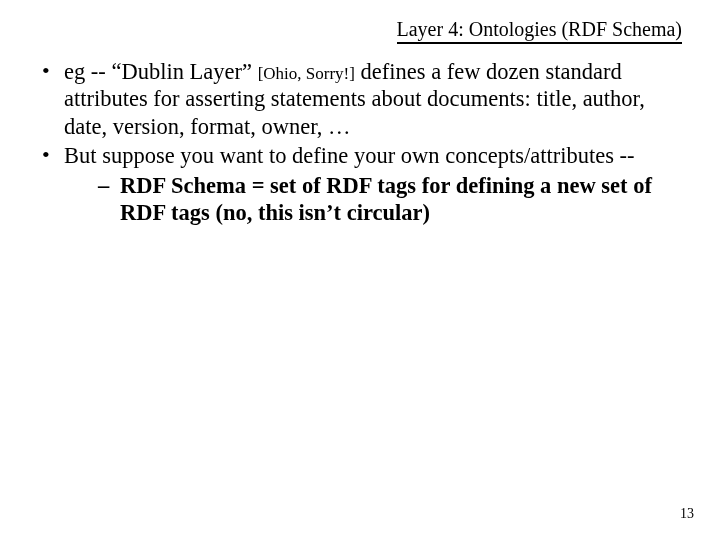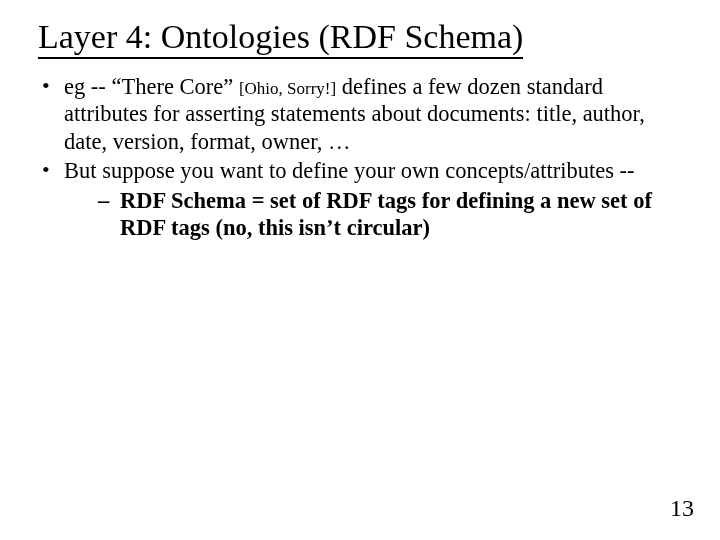--- a/index.html
+++ b/index.html
@@ -10,22 +10,22 @@
     body {
       width: 720px;
       height: 540px;
       background: #ffffff;
       font-family: "Times New Roman", Times, serif;
       color: #000000;
       position: relative;
       padding: 18px 28px 0 28px;
     }
     .title {
-      font-size: 34px;
-      text-align: left;
+      font-size: 20px;
+      text-align: right;
       margin-bottom: 14px;
       padding: 0 10px;
     }
     .title-underline {
       border-bottom: 2.5px solid #000;
       display: inline-block;
       padding-bottom: 1px;
     }
     .content {
       font-size: 22.5px;
@@ -57,35 +57,35 @@
     .sub-item::before {
       content: "–";
       position: absolute;
       left: 34px;
       top: 0;
     }
     .page-number {
       position: absolute;
       bottom: 18px;
       right: 26px;
-      font-size: 24px;
+      font-size: 14px;
     }
   </style>
 </head>
 <body>
 
 <div class="title">
   <span class="title-underline">Layer 4: Ontologies (RDF Schema)</span>
 </div>
 
 <div class="content">
 
 
   <div class="bullet-item">
-    <span>eg -- “There Core” </span><span class="small-caps">[Ohio, Sorry!]</span><span> defines a few dozen standard attributes for asserting statements about documents: title, author, date, version, format, owner, …</span>
+    <span>eg -- “Dublin Layer” </span><span class="small-caps">[Ohio, Sorry!]</span><span> defines a few dozen standard attributes for asserting statements about documents: title, author, date, version, format, owner, …</span>
   </div>
 
   <div class="bullet-item">
     <span>But suppose you want to define your own concepts/attributes --</span>
     <div class="sub-item">
       <span>RDF Schema = set of RDF tags for defining a new set of RDF tags  (no, this isn’t circular)</span>
     </div>
   </div>
 
 </div>

